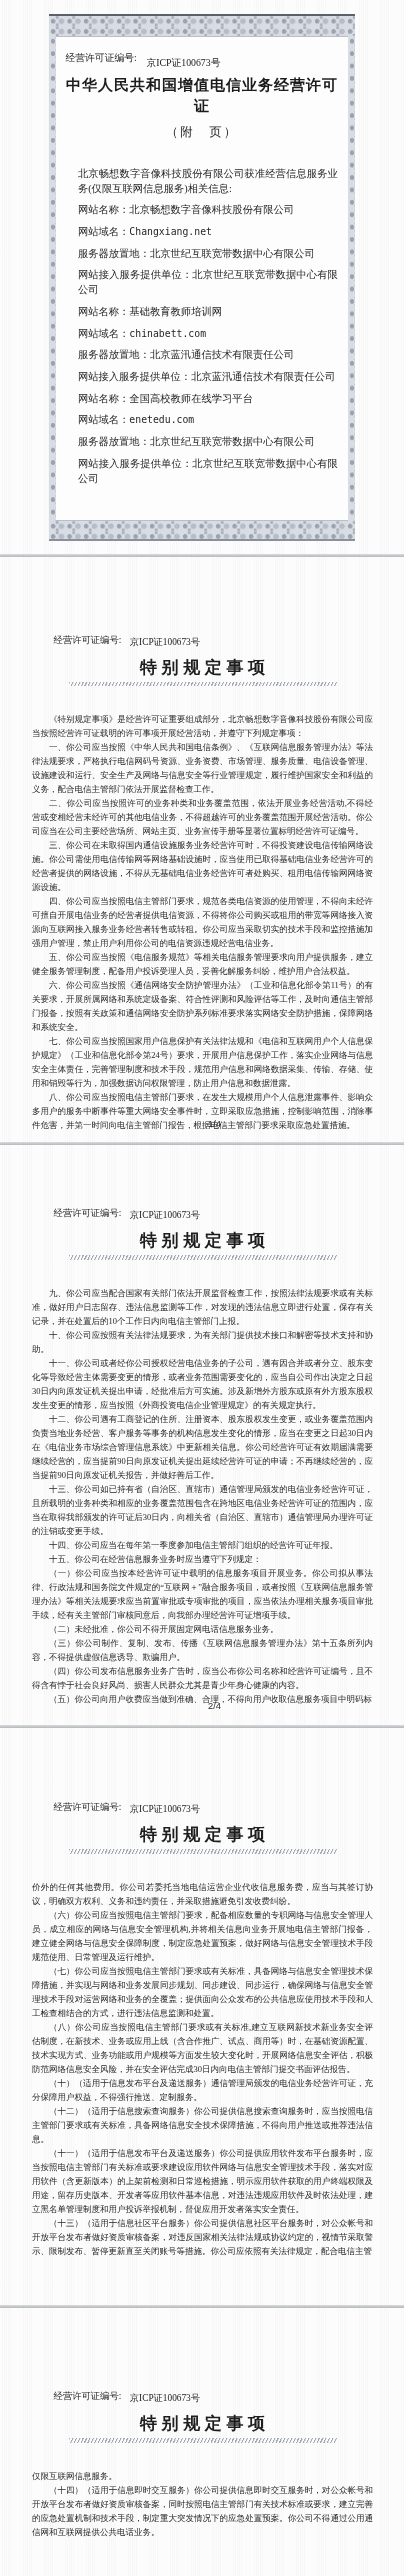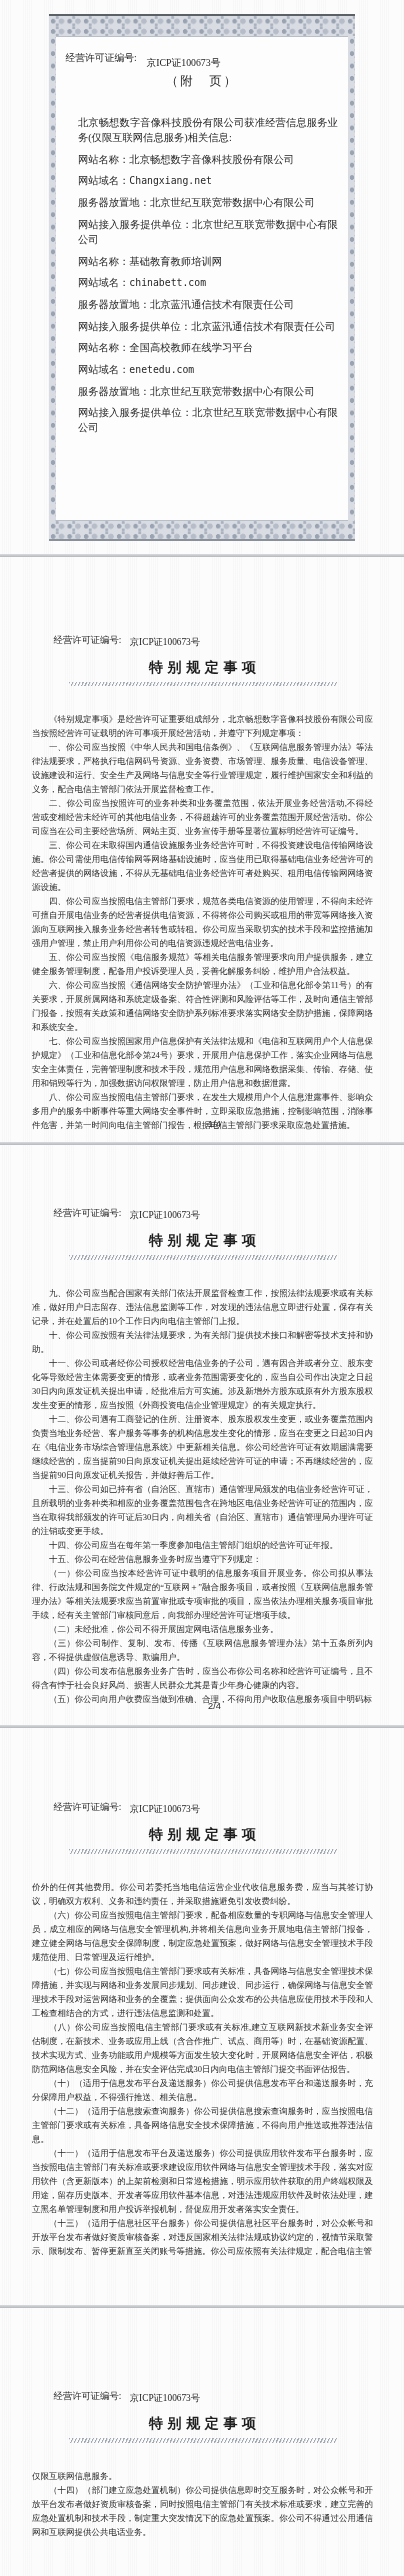--- a/index.html
+++ b/index.html
@@ -62,21 +62,21 @@
   
   .sp{box-sizing:border-box;padding:0 32px;}
   .sp-2{height:585px;padding-top:76px;}
   .sp-3{height:580px;padding-top:61px;}
   .sp-4{height:577px;padding-top:72px;}
   .sp-5{height:566px;padding-top:81px;}
   .sp-head{font-size:9.3px;color:#222;line-height:15.5px;margin-left:21.6px;}
   .sp-no{display:inline-block;transform:translateY(2.1px);margin-left:6.2px;}
   .sp-title{
     margin:7.2px 0 0 0;height:24px;line-height:24px;
-    font-size:14px;font-weight:700;letter-spacing:4.6px;text-indent:4.6px;
+    font-size:17px;font-weight:700;letter-spacing:4.6px;text-indent:4.6px;
     text-align:center;color:#1e1e1e;
   }
   .wavy{
     height:4.6px;width:268px;margin:2.1px auto 0;
     background:repeating-linear-gradient(115deg,#8f96a0 0 1px,#d8dbe0 1px 1.5px,transparent 1.5px 3.1px);
     opacity:.8;
   }
   .sp-body{margin-top:26px;}
   .sp-body p{
     margin:0;font-size:8.5px;line-height:14px;color:#262626;
@@ -100,20 +100,21 @@
     <div class="cert-frame">
       <div class="band band-top"></div>
       <div class="band band-bottom"></div>
       <div class="band band-left"></div>
       <div class="band band-right"></div>
       <div class="cert-inner">
         <div class="lic-line">
           <span>经营许可证编号:</span>
           <span class="lic-no">京ICP证100673号</span>
         </div>
+        <h1 class="cert-title">中华人民共和国增值电信业务经营许可证</h1>
         <div class="cert-sub">（附　页）</div>
         <div class="cert-body">
           <p class="cert-intro">北京畅想数字音像科技股份有限公司获准经营信息服务业务(仅限互联网信息服务)相关信息:</p>
           <div id="entries">
               <div class="entry"><span>网站名称：</span><span>北京畅想数字音像科技股份有限公司</span></div>
               <div class="entry"><span>网站域名：</span><span class="mono">Changxiang.net</span></div>
               <div class="entry"><span>服务器放置地：</span><span>北京世纪互联宽带数据中心有限公司</span></div>
               <div class="entry"><span>网站接入服务提供单位：</span><span>北京世纪互联宽带数据中心有限公司</span></div>
               <div class="entry"><span>网站名称：</span><span>基础教育教师培训网</span></div>
               <div class="entry"><span>网站域名：</span><span class="mono">chinabett.com</span></div>
@@ -185,37 +186,37 @@
       <span>经营许可证编号:</span>
       <span class="sp-no">京ICP证100673号</span>
     </div>
     <h2 class="sp-title">特别规定事项</h2>
     <div class="wavy"></div>
     <div class="sp-body">
         <p class="cont">价外的任何其他费用。你公司若委托当地电信运营企业代收信息服务费，应当与其签订协议，明确双方权利、义务和违约责任，并采取措施避免引发收费纠纷。</p>
         <p>（六）你公司应当按照电信主管部门要求，配备相应数量的专职网络与信息安全管理人员，成立相应的网络与信息安全管理机构,并将相关信息向业务开展地电信主管部门报备，建立健全网络与信息安全保障制度，制定应急处置预案，做好网络与信息安全管理技术手段规范使用、日常管理及运行维护。</p>
         <p>（七）你公司应当按照电信主管部门要求或有关标准，具备网络与信息安全管理技术保障措施，并实现与网络和业务发展同步规划、同步建设、同步运行，确保网络与信息安全管理技术手段对运营网络和业务的全覆盖；提供面向公众发布的公共信息应使用技术手段和人工检查相结合的方式，进行违法信息监测和处置。</p>
         <p>（八）你公司应当按照电信主管部门要求或有关标准,建立互联网新技术新业务安全评估制度，在新技术、业务或应用上线（含合作推广、试点、商用等）时，在基础资源配置、技术实现方式、业务功能或用户规模等方面发生较大变化时，开展网络信息安全评估，积极防范网络信息安全风险，并在安全评估完成30日内向电信主管部门提交书面评估报告。</p>
-        <p>（十）（适用于信息发布平台及递送服务）你公司提供信息发布平台和递送服务时，充分保障用户权益，不得强行推送、相关信息。</p>
+        <p>（十）（适用于信息发布平台及递送服务）通信管理局颁发的电信业务经营许可证，充分保障用户权益，不得强行推送、定制服务。</p>
         <p>（十二）（适用于信息搜索查询服务）你公司提供信息搜索查询服务时，应当按照电信主管部门要求或有关标准，具备网络信息安全技术保障措施，不得向用户推送或推荐违法信息。</p>
         <p>（十一）（适用于信息发布平台及递送服务）你公司提供应用软件发布平台服务时，应当按照电信主管部门有关标准或要求建设应用软件网络与信息安全管理技术手段，落实对应用软件（含更新版本）的上架前检测和日常巡检措施，明示应用软件获取的用户终端权限及用途，留存历史版本、开发者等应用软件基本信息，对违法违规应用软件及时依法处理，建立黑名单管理制度和用户投诉举报机制，督促应用开发者落实安全责任。</p>
         <p>（十三）（适用于信息社区平台服务）你公司提供信息社区平台服务时，对公众帐号和开放平台发布者做好资质审核备案，对违反国家相关法律法规或协议约定的，视情节采取警示、限制发布、暂停更新直至关闭账号等措施。你公司应依照有关法律规定，配合电信主管</p>
       </div>
   </section>
 
   <div class="divider"></div>
 
   <section class="page sp sp-5">
     <div class="sp-head">
       <span>经营许可证编号:</span>
       <span class="sp-no">京ICP证100673号</span>
     </div>
     <h2 class="sp-title">特别规定事项</h2>
     <div class="wavy"></div>
     <div class="sp-body">
         <p class="cont">仅限互联网信息服务。</p>
-        <p>（十四）（部门建立应急处置机制）你公司提供信息即时交互服务时，对公众帐号和开放平台发布者做好资质审核备案，同时按照电信主管部门有关技术标准或要求，建立完善的应急处置机制和技术手段，制定重大突发情况下的应急处置预案。你公司不得通过公用通信网和互联网提供公共电话业务。</p>
+        <p>（十四）（适用于信息即时交互服务）你公司提供信息即时交互服务时，对公众帐号和开放平台发布者做好资质审核备案，同时按照电信主管部门有关技术标准或要求，建立完善的应急处置机制和技术手段，制定重大突发情况下的应急处置预案。你公司不得通过公用通信网和互联网提供公共电话业务。</p>
       </div>
 
   </section>
 
 </div>
 
 
 </body></html>

